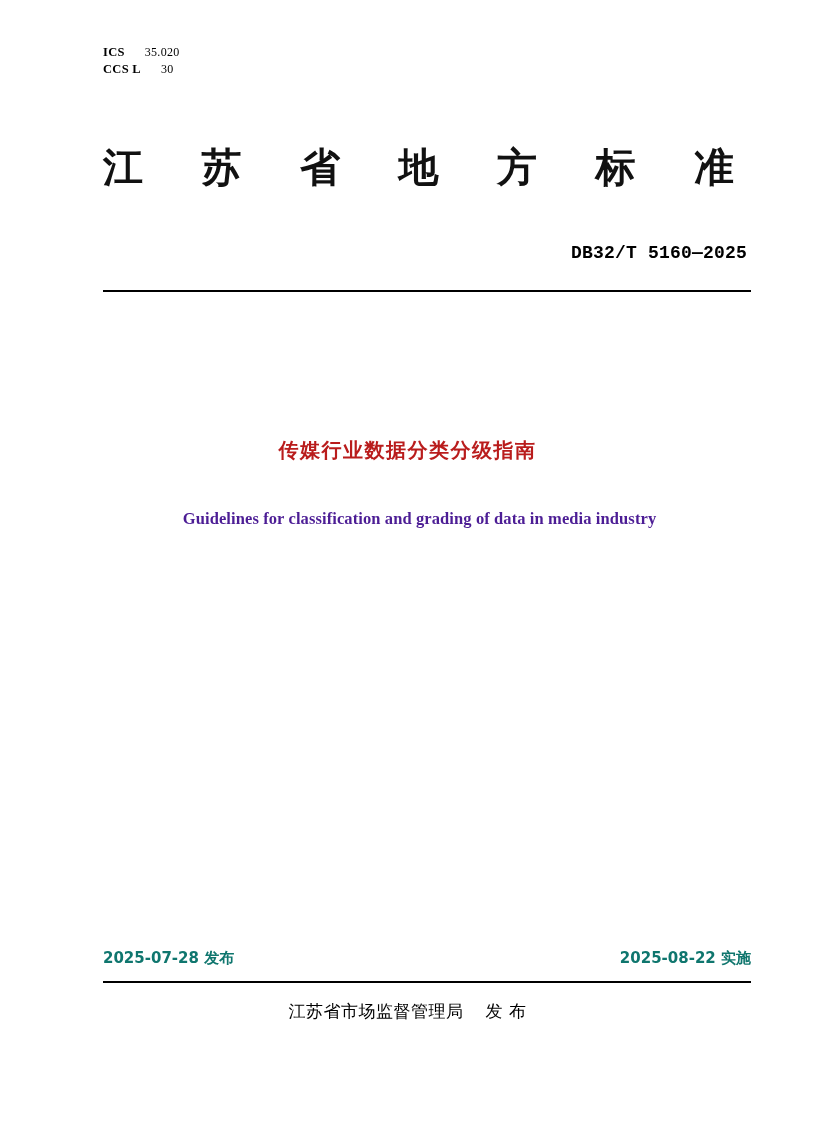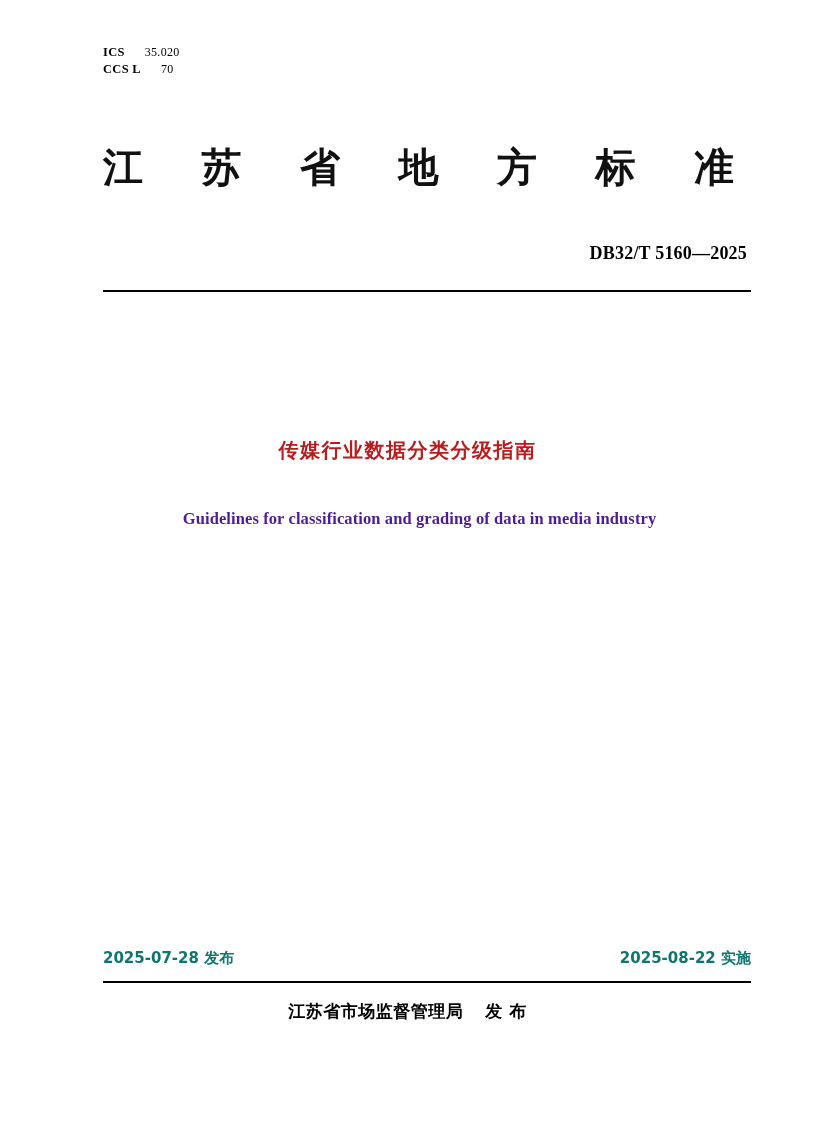--- a/index.html
+++ b/index.html
@@ -60,21 +60,21 @@
     padding-right: 16px;
     box-sizing: border-box;
   }
   .std-title span { display: inline-block; }
 
   
   .std-number {
     position: absolute;
     right: 68px;
     top: 243px;
-    font-family: Liberation Serif, serif;
+    font-family: Liberation Mono, monospace;
     font-size: 18px;
     font-weight: bold;
     letter-spacing: 0.2px;
     white-space: nowrap;
   }
 
   
   .rule-top {
     position: absolute;
     left: 103px;
@@ -139,37 +139,37 @@
 
   
   .issuer {
     position: absolute;
     left: 0;
     top: 1000px;
     width: 815px;
     text-align: center;
     font-family: "DejaVu Sans", sans-serif;
     font-size: 17px;
-    font-weight: bold;
+    font-weight: normal;
     letter-spacing: 0.5px;
     color: #000000;
   }
   .issuer .gap { display: inline-block; width: 22px; }
 </style>
 </head>
 <body>
 
 <div class="page">
 
   <div class="code-block">
     <div class="code-line">
       <span>ICS</span><span class="num">35.020</span>
     </div>
     <div class="code-line">
-      <span>CCS L</span><span class="num">70</span>
+      <span>CCS L</span><span class="num">30</span>
     </div>
   </div>
 
   <div class="std-title">
     <span>江</span>
     <span>苏</span>
     <span>省</span>
     <span>地</span>
     <span>方</span>
     <span>标</span>

